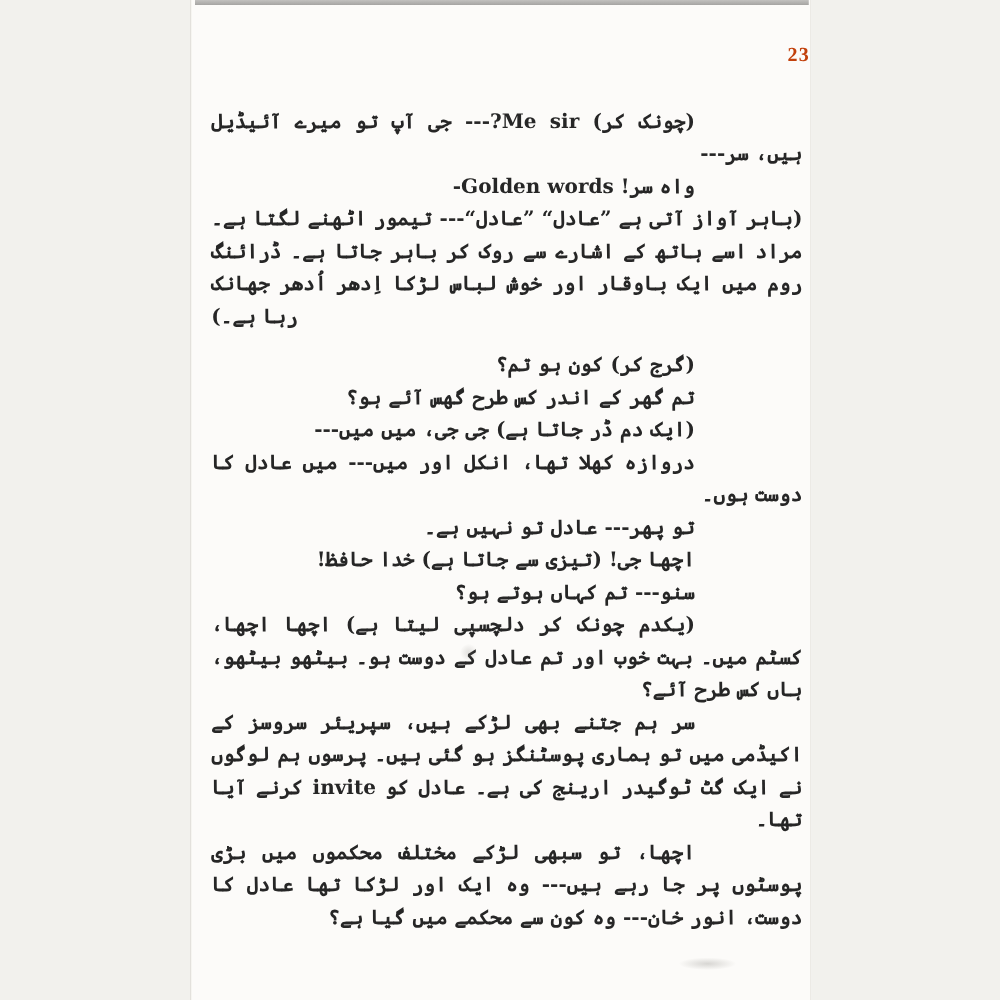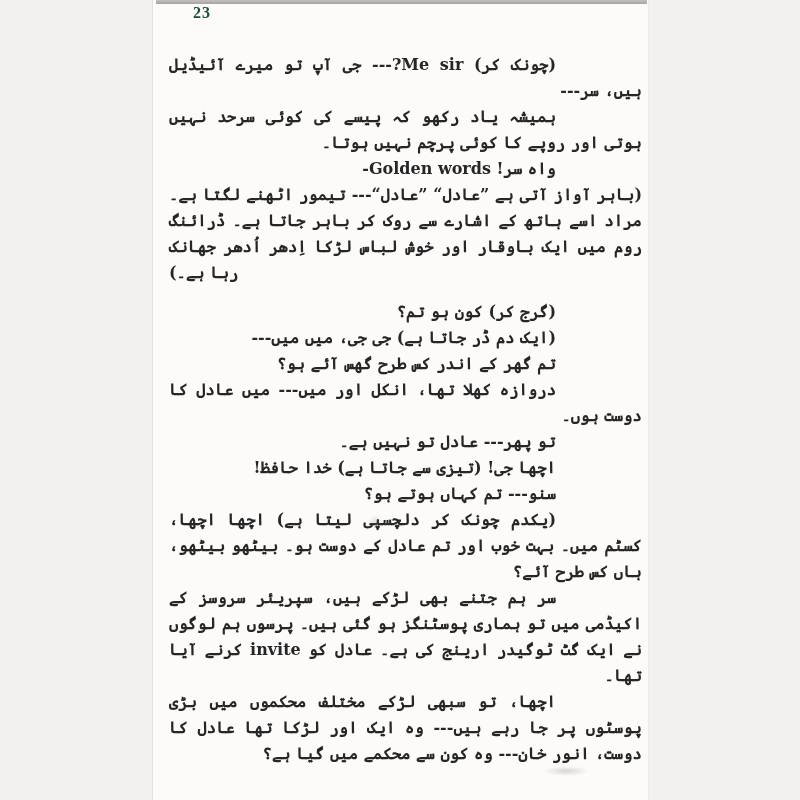--- a/index.html
+++ b/index.html
@@ -14,23 +14,24 @@
     background:#fcfbf9;
     border-left:1px solid #e3e1dc;
     border-right:1px solid #eceae5;
     box-sizing:border-box;
   }
   .top-edge{
     height:4px;margin:0 1px 0 3px;
     background:linear-gradient(#c2c1bf,#a5a4a2);
   }
   .page-number{
+    margin-top:32px;
     padding-left:40px;              
-    text-align:left;
-    font-size:16px;font-weight:600;letter-spacing:1px;color:#14532d;
+    text-align:right;
+    font-size:16px;font-weight:600;letter-spacing:1px;color:#c2410c;
     font-family:"Liberation Serif","DejaVu Serif",serif;
   }
   .text-block{
     margin-top:30px;
     padding:0 6px 0 14px;
     direction:rtl;
     color:#262626;
     font-size:16px;
   }
   .row{position:relative;margin-bottom:13px;min-height:26px;}
@@ -52,34 +53,33 @@
 </head>
 <body>
 
 <div class="scan">
   <div class="page">
     <div class="top-edge"></div>
     <div class="page-number">23</div>
     <div class="text-block" id="script-body">
   <div class="row speech single">(چونک کر) Me sir?--- جی آپ تو میرے آئیڈیل ہیں، سر---</div>
 
-  <div class="row speech multi">ہمیشہ یاد رکھو کہ پیسے کی کوئی سرحد نہیں ہوتی اور روپے کا کوئی پرچم نہیں ہوتا۔</div>
 
   <div class="row speech single">واہ سر! Golden words-</div>
 
   <div class="row stage multi">
 
     <p class="speech" dir="rtl">(باہر آواز آتی ہے ”عادل“ ”عادل“--- تیمور اٹھنے لگتا ہے۔ مراد اسے ہاتھ کے اشارے سے روک کر باہر جاتا ہے۔ ڈرائنگ روم میں ایک باوقار اور خوش لباس لڑکا اِدھر اُدھر جھانک رہا ہے۔)</p>
   </div>
 
   <div class="row speech single">(گرج کر) کون ہو تم؟</div>
 
+  <div class="row speech single">تم گھر کے اندر کس طرح گھس آئے ہو؟</div>
+
   <div class="row speech single">(ایک دم ڈر جاتا ہے) جی جی، میں میں---</div>
-
-  <div class="row speech single">تم گھر کے اندر کس طرح گھس آئے ہو؟</div>
 
   <div class="row speech single">دروازہ کھلا تھا، انکل اور میں--- میں عادل کا دوست ہوں۔</div>
 
   <div class="row speech single">تو پھر--- عادل تو نہیں ہے۔</div>
 
   <div class="row speech single">اچھا جی! (تیزی سے جاتا ہے) خدا حافظ!</div>
 
   <div class="row speech single">سنو--- تم کہاں ہوتے ہو؟</div>
 
 

